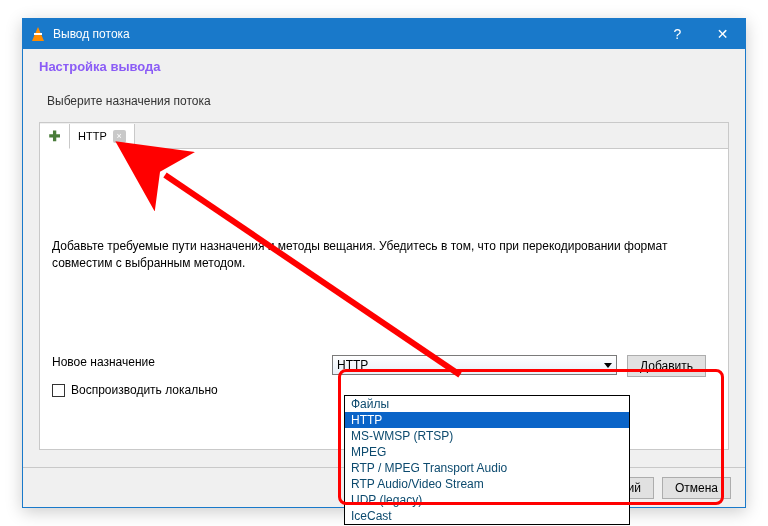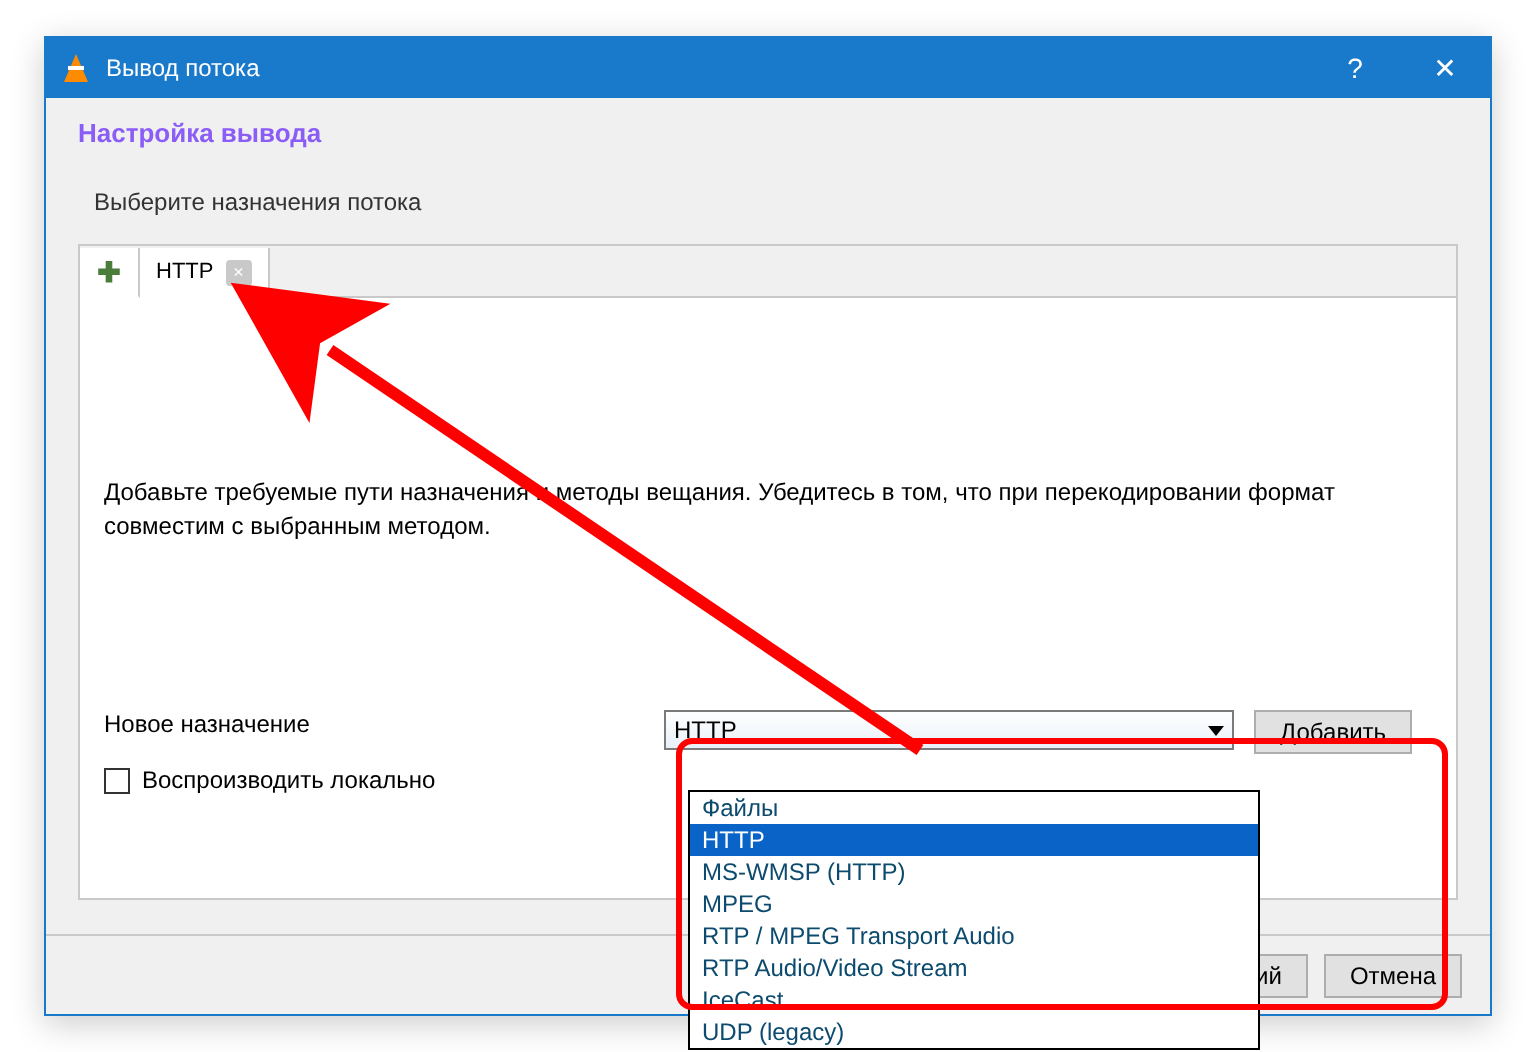--- a/index.html
+++ b/index.html
@@ -83,26 +83,26 @@
 
   <div class="bottom-bar">
     <button class="btn">щий</button>
     <button class="btn">Отмена</button>
   </div>
 </div>
 
 <div class="dropdown" id="dd">
     <div class="opt">Файлы</div>
     <div class="opt sel">HTTP</div>
-    <div class="opt">MS-WMSP (HTTP)</div>
+    <div class="opt">MS-WMSP (RTSP)</div>
     <div class="opt">MPEG</div>
     <div class="opt">RTP / MPEG Transport Audio</div>
     <div class="opt">RTP Audio/Video Stream</div>
+    <div class="opt">UDP (legacy)</div>
     <div class="opt">IceCast</div>
-    <div class="opt">UDP (legacy)</div>
   </div>
 
 <div class="highlight-box hl1"></div>
 
 <svg class="hl-arrow" width="768" height="526" style="left:0;top:0">
   <defs>
     <marker id="ah" markerWidth="12" markerHeight="12" refX="2" refY="6" orient="auto">
       <path d="M0,0 L12,6 L0,12 L3,6 z" fill="#ff0000"></path>
     </marker>
   </defs>

